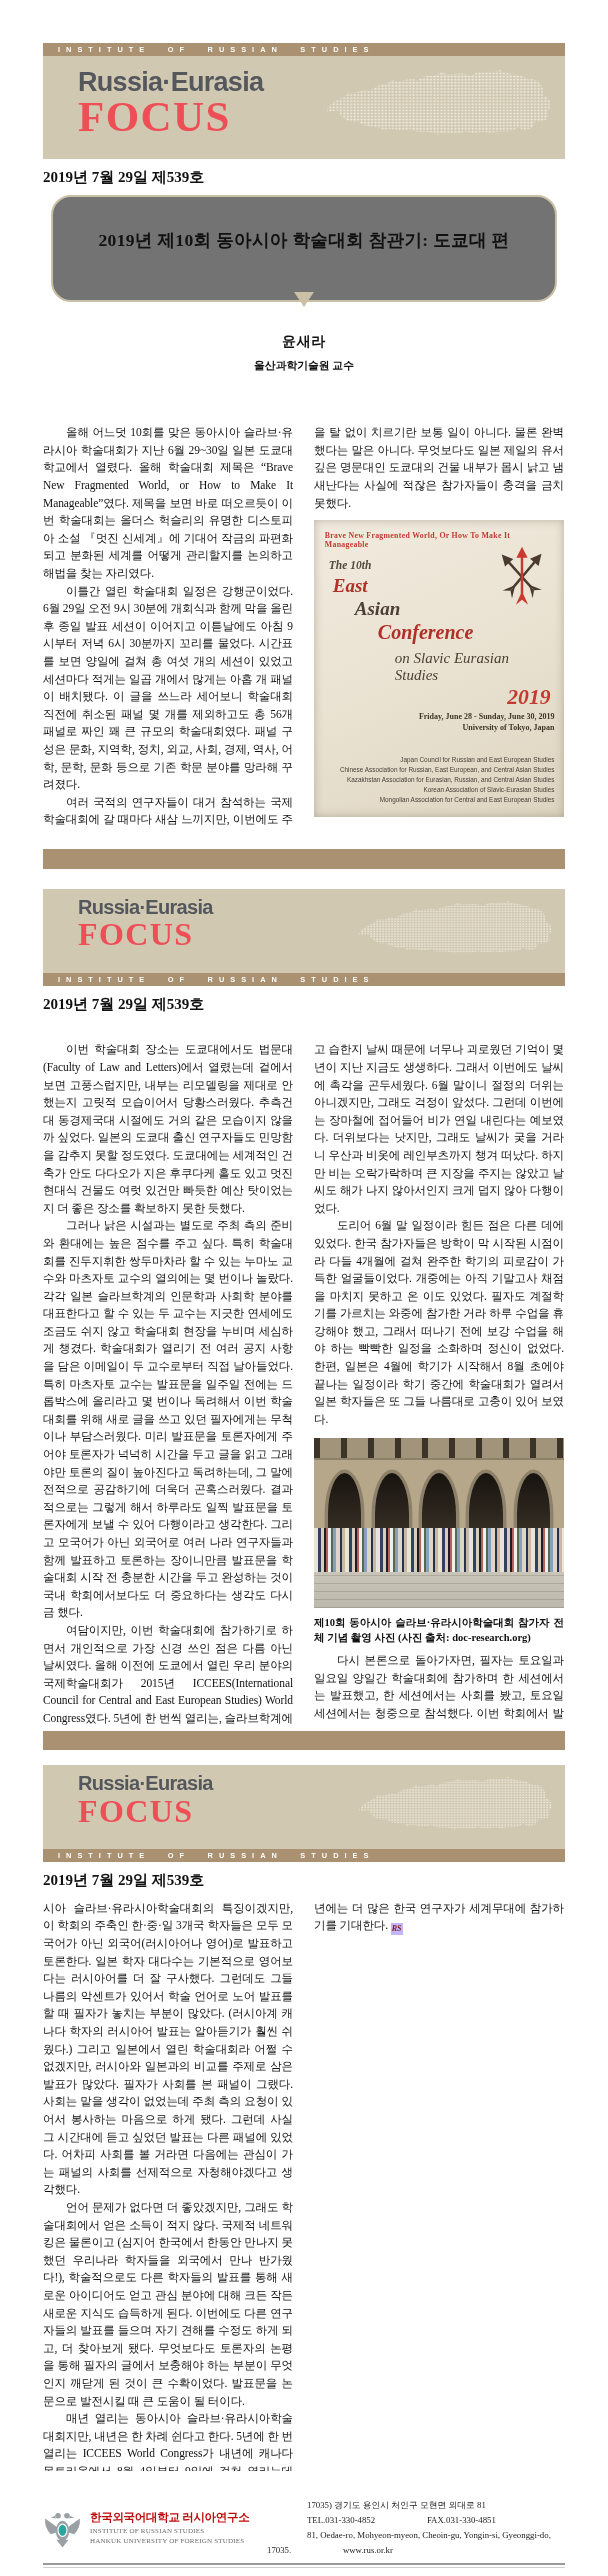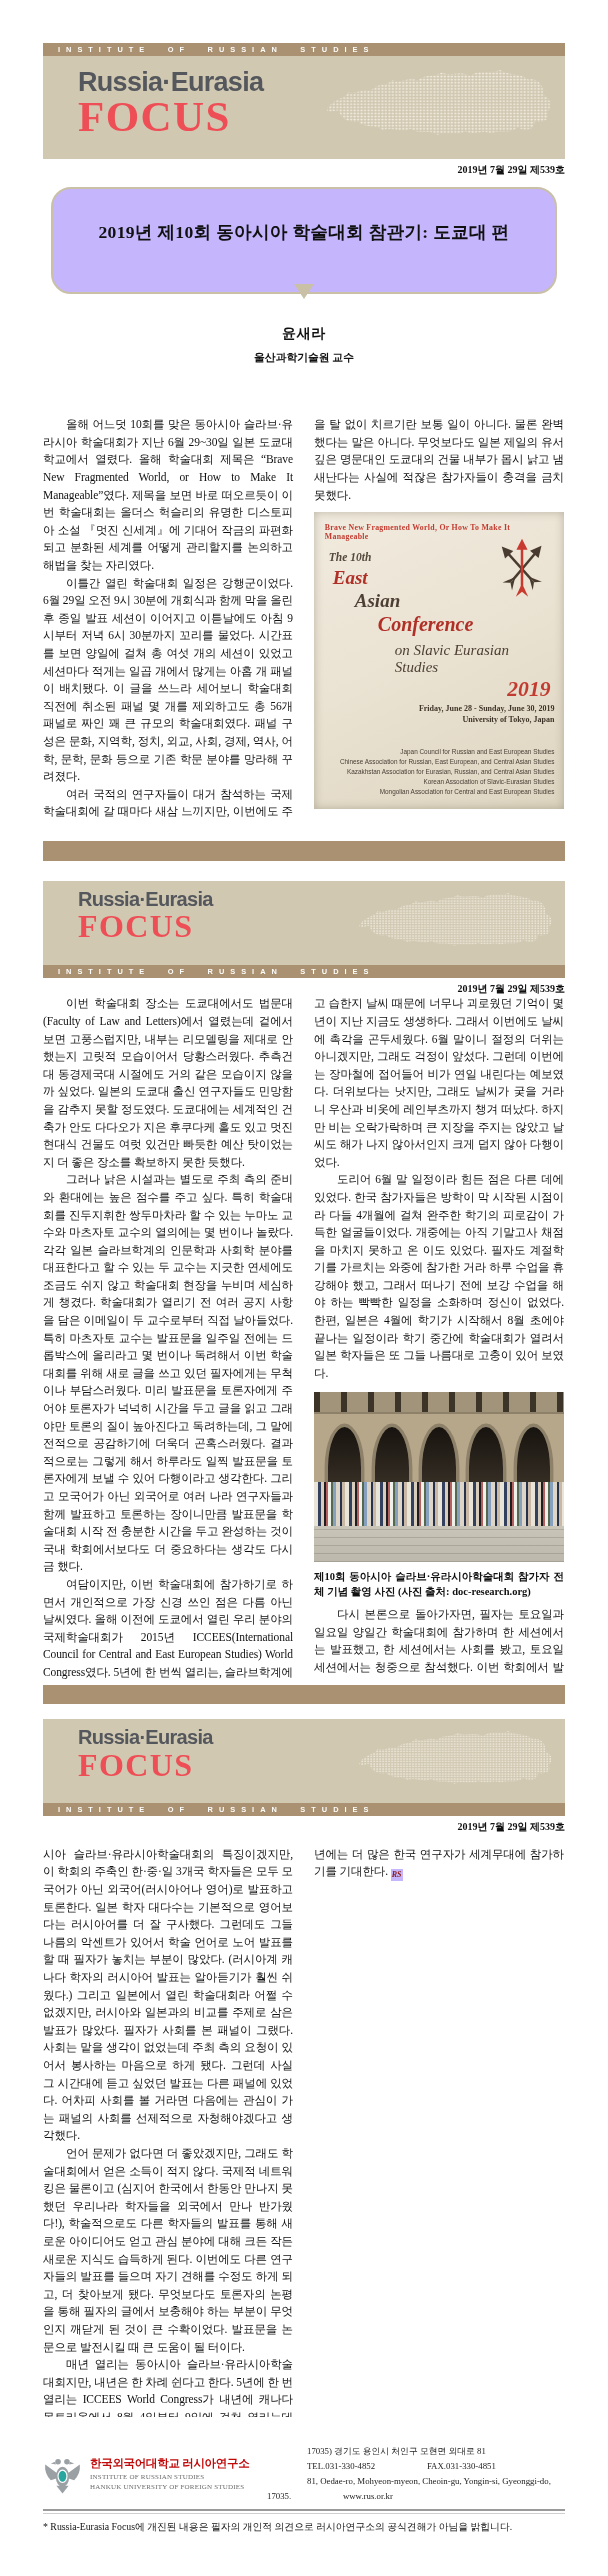--- a/index.html
+++ b/index.html
@@ -32,28 +32,28 @@
   .brand-bottom{
     font-family:"Liberation Serif","DejaVu Serif",serif;
     font-weight:700; color:#ee4e55; letter-spacing:1.4px;
   }
   .lg .brand-bottom{font-size:43px; line-height:42px;}
   .sm .brand-bottom{font-size:32px; line-height:32px;}
   .map-dots{position:absolute; top:4px; right:6.8px; opacity:.95;}
   .lg .map-dots{width:236px; height:86px;}
   .sm .map-dots{width:203px; height:70px;}
   .issue-date{
-    text-align:right; font-weight:700; font-size:10px;
-    margin-top:4px; height:13.5px; line-height:13.5px;
+    text-align:left; font-weight:700; font-size:15px;
+    margin-top:12px; height:13.5px; line-height:13.5px;
   }
 
   
   .title-box{
     margin:10.8px 51px 0; height:107px; box-sizing:border-box;
-    border:2px solid #c9c0a6; border-radius:20px; background:#c4b5fd;
+    border:2px solid #c9c0a6; border-radius:20px; background:#737373;
     position:relative; text-align:center;
   }
   .title-box::after{
     content:""; position:absolute; left:50%; bottom:-17px; transform:translateX(-50%);
     width:0; height:0; border:10.8px solid transparent; border-top:15px solid #c9c0a6;
   }
   .article-title{
     font-size:17.6px; font-weight:700; letter-spacing:0.3px;
     padding-top:31px; margin:0;
   }
@@ -255,21 +255,21 @@
       <div class="brand-top">Russia·Eurasia</div>
       <div class="brand-bottom">FOCUS</div>
       <svg class="map-dots" viewBox="0 0 340 140" preserveAspectRatio="none">
         <use href="#russia-shape"></use>
       </svg>
     </div>
     <div class="ms-band">INSTITUTE OF RUSSIAN STUDIES</div>
     <div class="issue-date">2019년 7월 29일 제539호</div>
   </div>
 
-  <div class="inner columns" style="height:684px;">
+  <div class="inner columns" style="margin-top:30px; height:684px;">
     <div class="col">
       <p class="ind">이번 학술대회 장소는 도쿄대에서도 법문대(Faculty of Law and Letters)에서 열렸는데 겉에서 보면 고풍스럽지만, 내부는 리모델링을 제대로 안 했는지 고릿적 모습이어서 당황스러웠다. 추측건대 동경제국대 시절에도 거의 같은 모습이지 않을까 싶었다. 일본의 도쿄대 출신 연구자들도 민망함을 감추지 못할 정도였다. 도쿄대에는 세계적인 건축가 안도 다다오가 지은 후쿠다케 홀도 있고 멋진 현대식 건물도 여럿 있건만 빠듯한 예산 탓이었는지 더 좋은 장소를 확보하지 못한 듯했다.</p>
       <p class="ind">그러나 낡은 시설과는 별도로 주최 측의 준비와 환대에는 높은 점수를 주고 싶다. 특히 학술대회를 진두지휘한 쌍두마차라 할 수 있는 누마노 교수와 마츠자토 교수의 열의에는 몇 번이나 놀랐다. 각각 일본 슬라브학계의 인문학과 사회학 분야를 대표한다고 할 수 있는 두 교수는 지긋한 연세에도 조금도 쉬지 않고 학술대회 현장을 누비며 세심하게 챙겼다. 학술대회가 열리기 전 여러 공지 사항을 담은 이메일이 두 교수로부터 직접 날아들었다. 특히 마츠자토 교수는 발표문을 일주일 전에는 드롭박스에 올리라고 몇 번이나 독려해서 이번 학술대회를 위해 새로 글을 쓰고 있던 필자에게는 무척이나 부담스러웠다. 미리 발표문을 토론자에게 주어야 토론자가 넉넉히 시간을 두고 글을 읽고 그래야만 토론의 질이 높아진다고 독려하는데, 그 말에 전적으로 공감하기에 더욱더 곤혹스러웠다. 결과적으로는 그렇게 해서 하루라도 일찍 발표문을 토론자에게 보낼 수 있어 다행이라고 생각한다. 그리고 모국어가 아닌 외국어로 여러 나라 연구자들과 함께 발표하고 토론하는 장이니만큼 발표문을 학술대회 시작 전 충분한 시간을 두고 완성하는 것이 국내 학회에서보다도 더 중요하다는 생각도 다시금 했다.</p>
       <p class="ind">여담이지만, 이번 학술대회에 참가하기로 하면서 개인적으로 가장 신경 쓰인 점은 다름 아닌 날씨였다. 올해 이전에 도쿄에서 열린 우리 분야의 국제학술대회가 2015년 ICCEES(International Council for Central and East European Studies) World Congress였다. 5년에 한 번씩 열리는, 슬라브학계에서는 가장 큰 규모의 세계학술대회인데 8월 초에 도쿄 인근 신도시 마쿠하리에서 개최됐다. 그런데 원래 악명 높은 도쿄의 여름치고도 어찌나 무덥</p>
     </div>
     <div class="col">
       <p>고 습한지 날씨 때문에 너무나 괴로웠던 기억이 몇 년이 지난 지금도 생생하다. 그래서 이번에도 날씨에 촉각을 곤두세웠다. 6월 말이니 절정의 더위는 아니겠지만, 그래도 걱정이 앞섰다. 그런데 이번에는 장마철에 접어들어 비가 연일 내린다는 예보였다. 더위보다는 낫지만, 그래도 날씨가 궂을 거라니 우산과 비옷에 레인부츠까지 챙겨 떠났다. 하지만 비는 오락가락하며 큰 지장을 주지는 않았고 날씨도 해가 나지 않아서인지 크게 덥지 않아 다행이었다.</p>
       <p class="ind">도리어 6월 말 일정이라 힘든 점은 다른 데에 있었다. 한국 참가자들은 방학이 막 시작된 시점이라 다들 4개월에 걸쳐 완주한 학기의 피로감이 가득한 얼굴들이었다. 개중에는 아직 기말고사 채점을 마치지 못하고 온 이도 있었다. 필자도 계절학기를 가르치는 와중에 참가한 거라 하루 수업을 휴강해야 했고, 그래서 떠나기 전에 보강 수업을 해야 하는 빡빡한 일정을 소화하며 정신이 없었다. 한편, 일본은 4월에 학기가 시작해서 8월 초에야 끝나는 일정이라 학기 중간에 학술대회가 열려서 일본 학자들은 또 그들 나름대로 고충이 있어 보였다.</p>
 
       <div class="gphoto">

